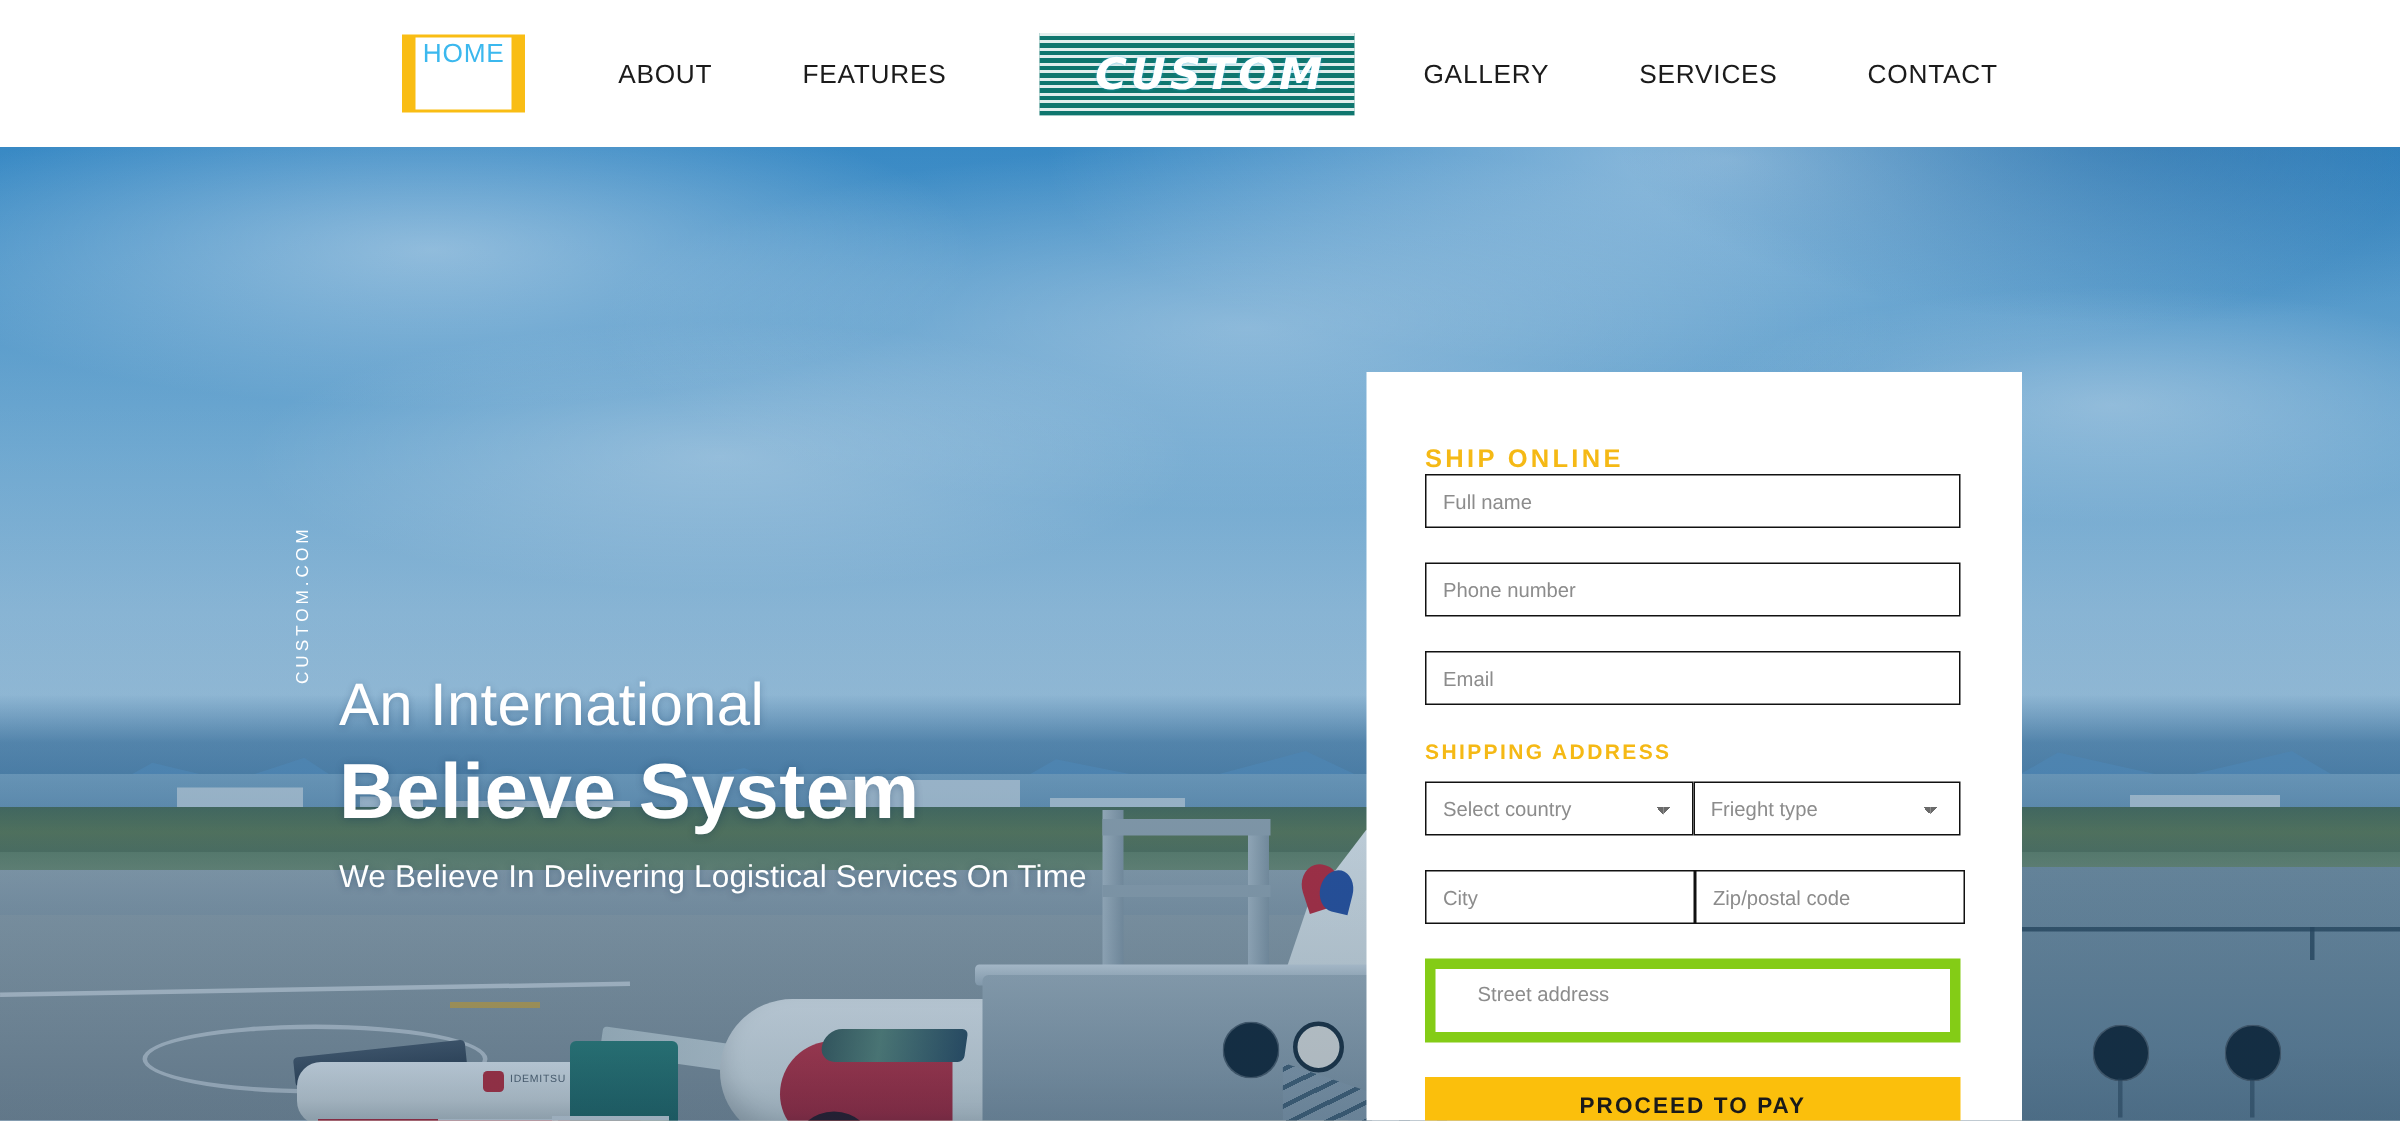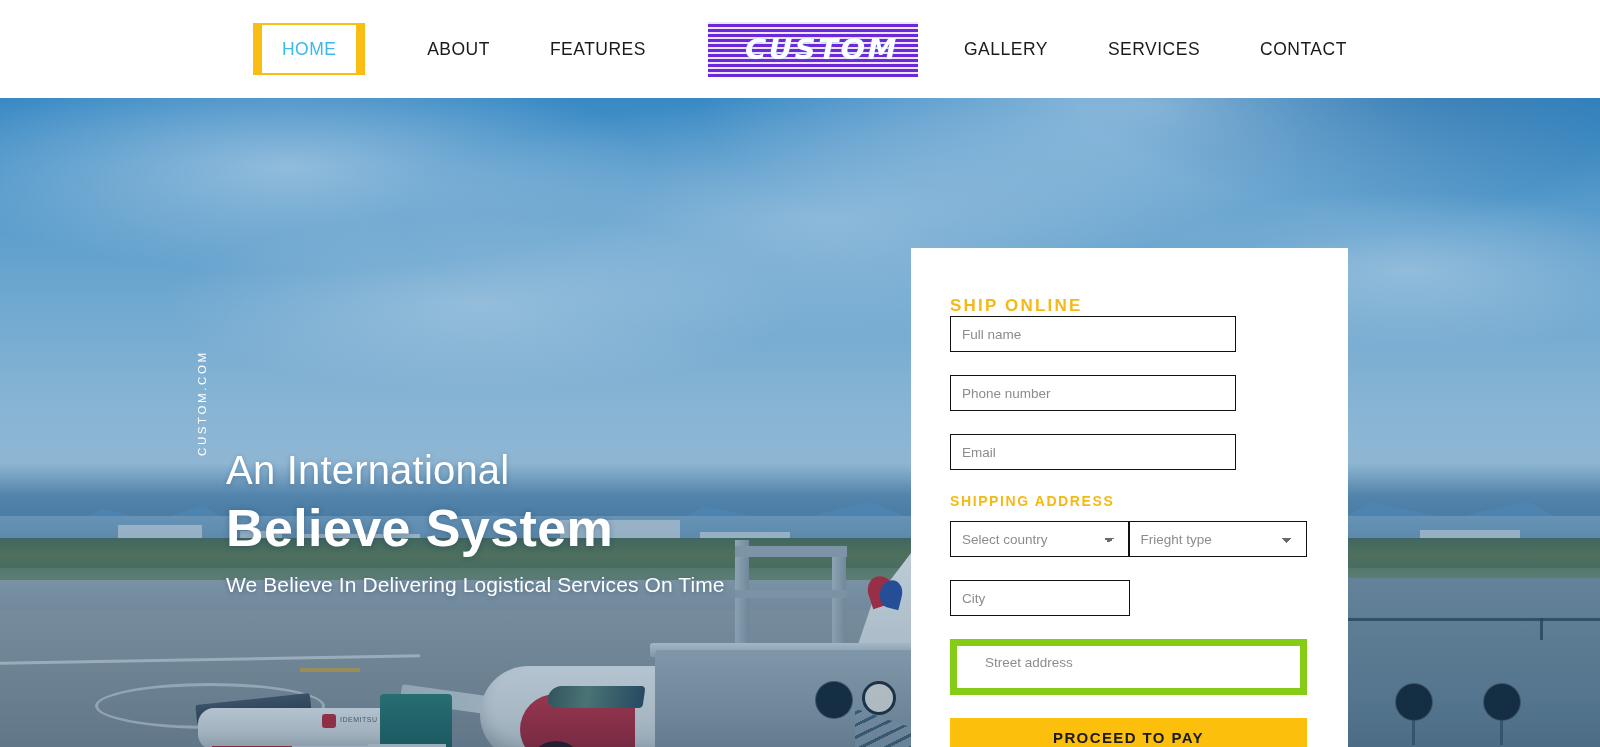--- a/index.html
+++ b/index.html
@@ -32,39 +32,39 @@
     cursor: pointer;
   }
   .nav-gap-a { width: 62px; }
   .nav-gap-b { width: 60px; }
   .nav-gap-c { width: 62px; }
   .nav-gap-d { width: 46px; }
   .nav-gap-e { width: 60px; }
   .nav-gap-f { width: 60px; }
 
   .nav-home-wrap {
-    width: 112px; height: 52px;
+    width: 82px; height: 52px;
     background: #ffffff;
     border-left: 9px solid #F9BD14;
     border-right: 9px solid #F9BD14;
     border-top: 2px solid #F9BD14;
     border-bottom: 2px solid #F9BD14;
-    display: flex; align-items: center; justify-content: center;
+    display: flex; align-items: flex-start; justify-content: center;
     cursor: pointer;
   }
   .nav-home-label {
     font-size: 17.5px; letter-spacing: 0.5px;
     color: #3BB8EE; text-transform: uppercase;
   }
 
   
   .logo {
     position: relative;
     width: 210px; height: 55px;
-    background: #6d28d9;
+    background: #0f766e;
     display: flex; align-items: center; justify-content: center;
     overflow: hidden;
     cursor: pointer;
   }
   .logo-stripes {
     position: absolute; inset: 0;
     background: repeating-linear-gradient(
       to bottom,
       rgba(255,255,255,0.92) 0px, rgba(255,255,255,0.92) 2px,
       rgba(35,182,239,0) 2px, rgba(35,182,239,0) 5px
@@ -377,21 +377,21 @@
     color: #F5B915; letter-spacing: 2.2px;
     text-transform: uppercase;
   }
   .section-title {
     font-size: 14px; font-weight: 700;
     color: #F5B915; letter-spacing: 1.6px;
     text-transform: uppercase;
     margin-top: 0; margin-bottom: 12px;
   }
   .fld {
-    width: 286px; height: 36px;
+    width: 357px; height: 36px;
     border: 1px solid #111111;
     background: #ffffff;
     font-family: "Liberation Sans", sans-serif;
     font-size: 13.5px;
     color: #222222;
     padding: 0 11px;
     margin-bottom: 23px;
     outline: none;
     display: block;
   }
@@ -589,20 +589,21 @@
         <select class="half">
           <option>Select country</option>
         </select>
         <select class="half">
           <option>Frieght type</option>
         </select>
       </div>
 
       <div class="row">
         <input class="half" type="text" placeholder="City" style="">
+        <input class="half" type="text" placeholder="Zip/postal code" style="">
       </div>
 
       <textarea class="ta" placeholder="Street address" style=""></textarea>
 
       <button class="paybtn">PROCEED TO PAY</button>
 
     </div>
   </div>
 
 </div>

